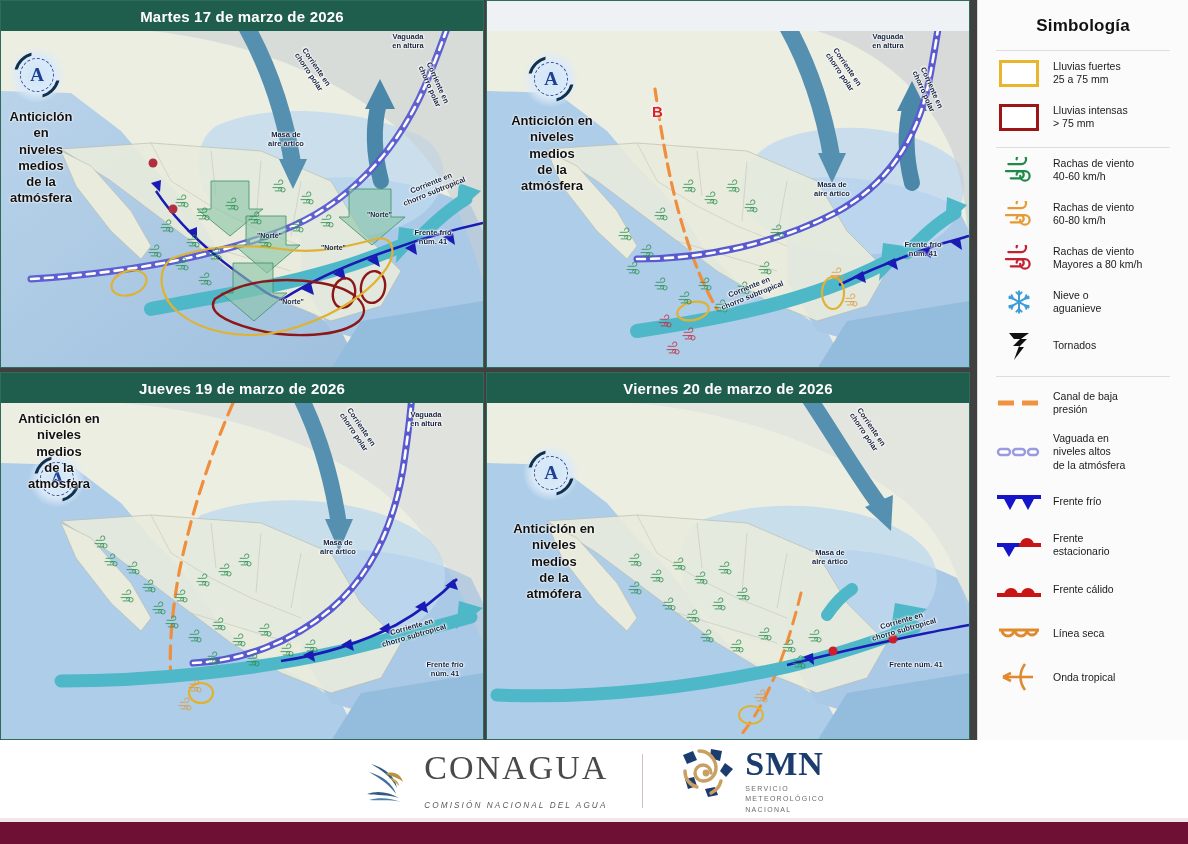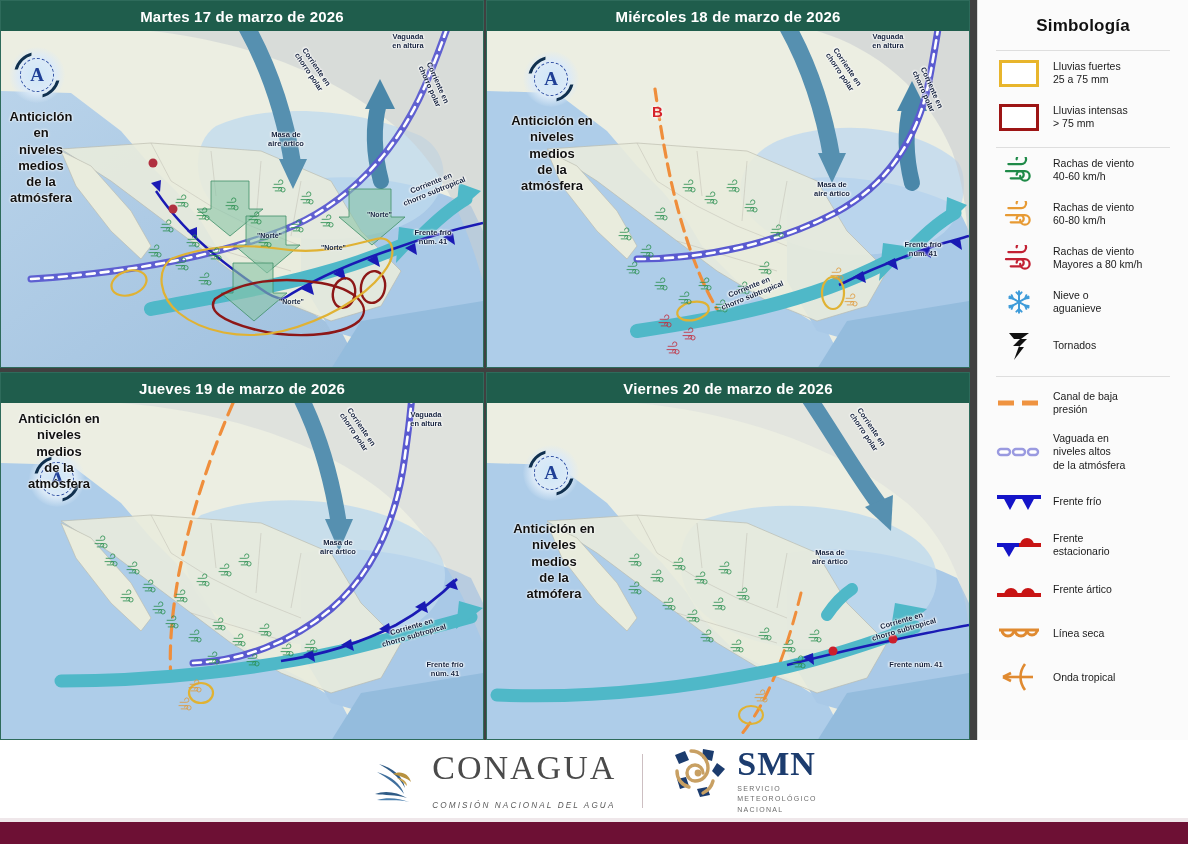--- a/index.html
+++ b/index.html
@@ -82,21 +82,21 @@
   .lg-rows { padding:0 0 0 0; }
   .lg-row { display:flex; align-items:center; padding:7px 14px 7px 18px; gap:11px; }
   .lg-ico { width:46px; min-width:46px; height:30px; display:flex; align-items:center; justify-content:center; }
   .lg-txt { font-size:10.5px; color:#1a1a1a; line-height:1.28; white-space:pre-line; }
   .box-sw { width:40px; height:27px; border:3px solid #e8b52c; background:#fff; }
   .box-sw.intensa { border-color:#9d1515; }
 
   
   .footer { position:absolute; left:0; top:740px; width:1188px; height:82px; background:#fff;
             display:flex; align-items:center; justify-content:center; gap:0; }
-  .logos { display:flex; align-items:center; gap:26px; }
+  .logos { display:flex; align-items:center; gap:34px; }
   .conagua { display:flex; align-items:center; gap:11px; }
   .cona-txt .big { font-family:"Liberation Serif", serif; font-size:34px; letter-spacing:2px; color:#4a4a4a; line-height:1; }
   .cona-txt .small { font-size:8.2px; letter-spacing:2.1px; color:#5a5a5a; margin-top:16px;font-style:italic; }
   .vdiv { width:1px; height:54px; background:#cdbfc2; }
   .smn { display:flex; align-items:flex-start; gap:10px; }
   .smn-txt .big { font-family:"Liberation Serif", serif; font-size:34px; letter-spacing:1px; color:#1c3c6e; line-height:1; font-weight:bold;}
   .smn-txt .small { font-size:7px; letter-spacing:1.3px; color:#6c6c6c; line-height:1.45; margin-top:3px; }
   .bottombar { position:absolute; left:0; top:822px; width:1188px; height:22px; background:#6d1034; }
   .thinline { position:absolute; left:0; top:818px; width:1188px; height:4px; background:#efe7ea; }
 </style>
@@ -298,21 +298,20 @@
       <div class="mlabel" style="left:400px;top:228px;width:64px;">Frente frío
 núm. 41</div>
 
       <div class="norte-lbl" style="left:256px;top:231px;">"Norte"</div>
       <div class="norte-lbl" style="left:320px;top:243px;">"Norte"</div>
       <div class="norte-lbl" style="left:366px;top:210px;">"Norte"</div>
       <div class="norte-lbl" style="left:278px;top:297px;">"Norte"</div>
     </div>
 
     <div class="panel p2">
-      <div class="panel-title">Miércoles 18 de marzo de 2026</div>
       <div class="map-canvas">
         <svg width="482" height="338" viewBox="0 0 482 338">
           <rect x="0" y="0" width="482" height="338" fill="#eceee2"></rect>
           <path d="M0,60 L70,62 L120,100 L150,135 L175,160 L200,190 L215,215 L250,250 L300,275 L340,300 L360,338 L0,338 Z" fill="#aecde9"></path>
           <path d="M300,150 C350,140 420,150 470,175 L482,200 L482,300 L400,320 L330,300 L300,250 Z" fill="#a9c9e7"></path>
           <path d="M360,290 L482,270 L482,338 L330,338 Z" fill="#94bcdd"></path>
           <path d="M290,110 C350,86 430,96 470,130 C482,142 482,195 440,212 C380,235 300,222 268,190 C240,162 255,126 290,110 Z" fill="#bfd9ee" opacity="0.78"></path>
           <path d="M330,0 C390,18 440,60 465,120 C480,160 482,210 482,250 L482,0 Z" fill="#c9cdd2" opacity="0.6"></path>
           <path d="M60,118 L150,112 L260,120 L330,150 L360,200 L400,240 L380,275 L330,290 L280,270 L230,240
                    L190,210 L150,180 L110,150 Z" fill="#e9ecdd" opacity="0.9" stroke="#b9b9ab" stroke-width="0.7"></path>
@@ -972,21 +971,21 @@
       </div>
 
       <div class="lg-row">
         <div class="lg-ico">
           <svg width="46" height="20" viewBox="0 0 46 20">
             <line x1="1" y1="16" x2="45" y2="16" stroke="#c81414" stroke-width="4"></line>
             <path d="M8,16 a7,7 0 0,1 14,0 Z" fill="#c81414"></path>
             <path d="M25,16 a7,7 0 0,1 14,0 Z" fill="#c81414"></path>
           </svg>
         </div>
-        <div class="lg-txt">Frente ártico</div>
+        <div class="lg-txt">Frente cálido</div>
       </div>
 
       <div class="lg-row">
         <div class="lg-ico">
           <svg width="46" height="18" viewBox="0 0 46 18">
             <line x1="3" y1="6" x2="43" y2="6" stroke="#e08a30" stroke-width="3"></line>
             <path d="M6,6 a6,6 0 0,0 12,0" fill="none" stroke="#e08a30" stroke-width="3"></path>
             <path d="M19,6 a6,6 0 0,0 12,0" fill="none" stroke="#e08a30" stroke-width="3"></path>
             <path d="M31,6 a5,5 0 0,0 10,0" fill="none" stroke="#e08a30" stroke-width="3"></path>
           </svg>

